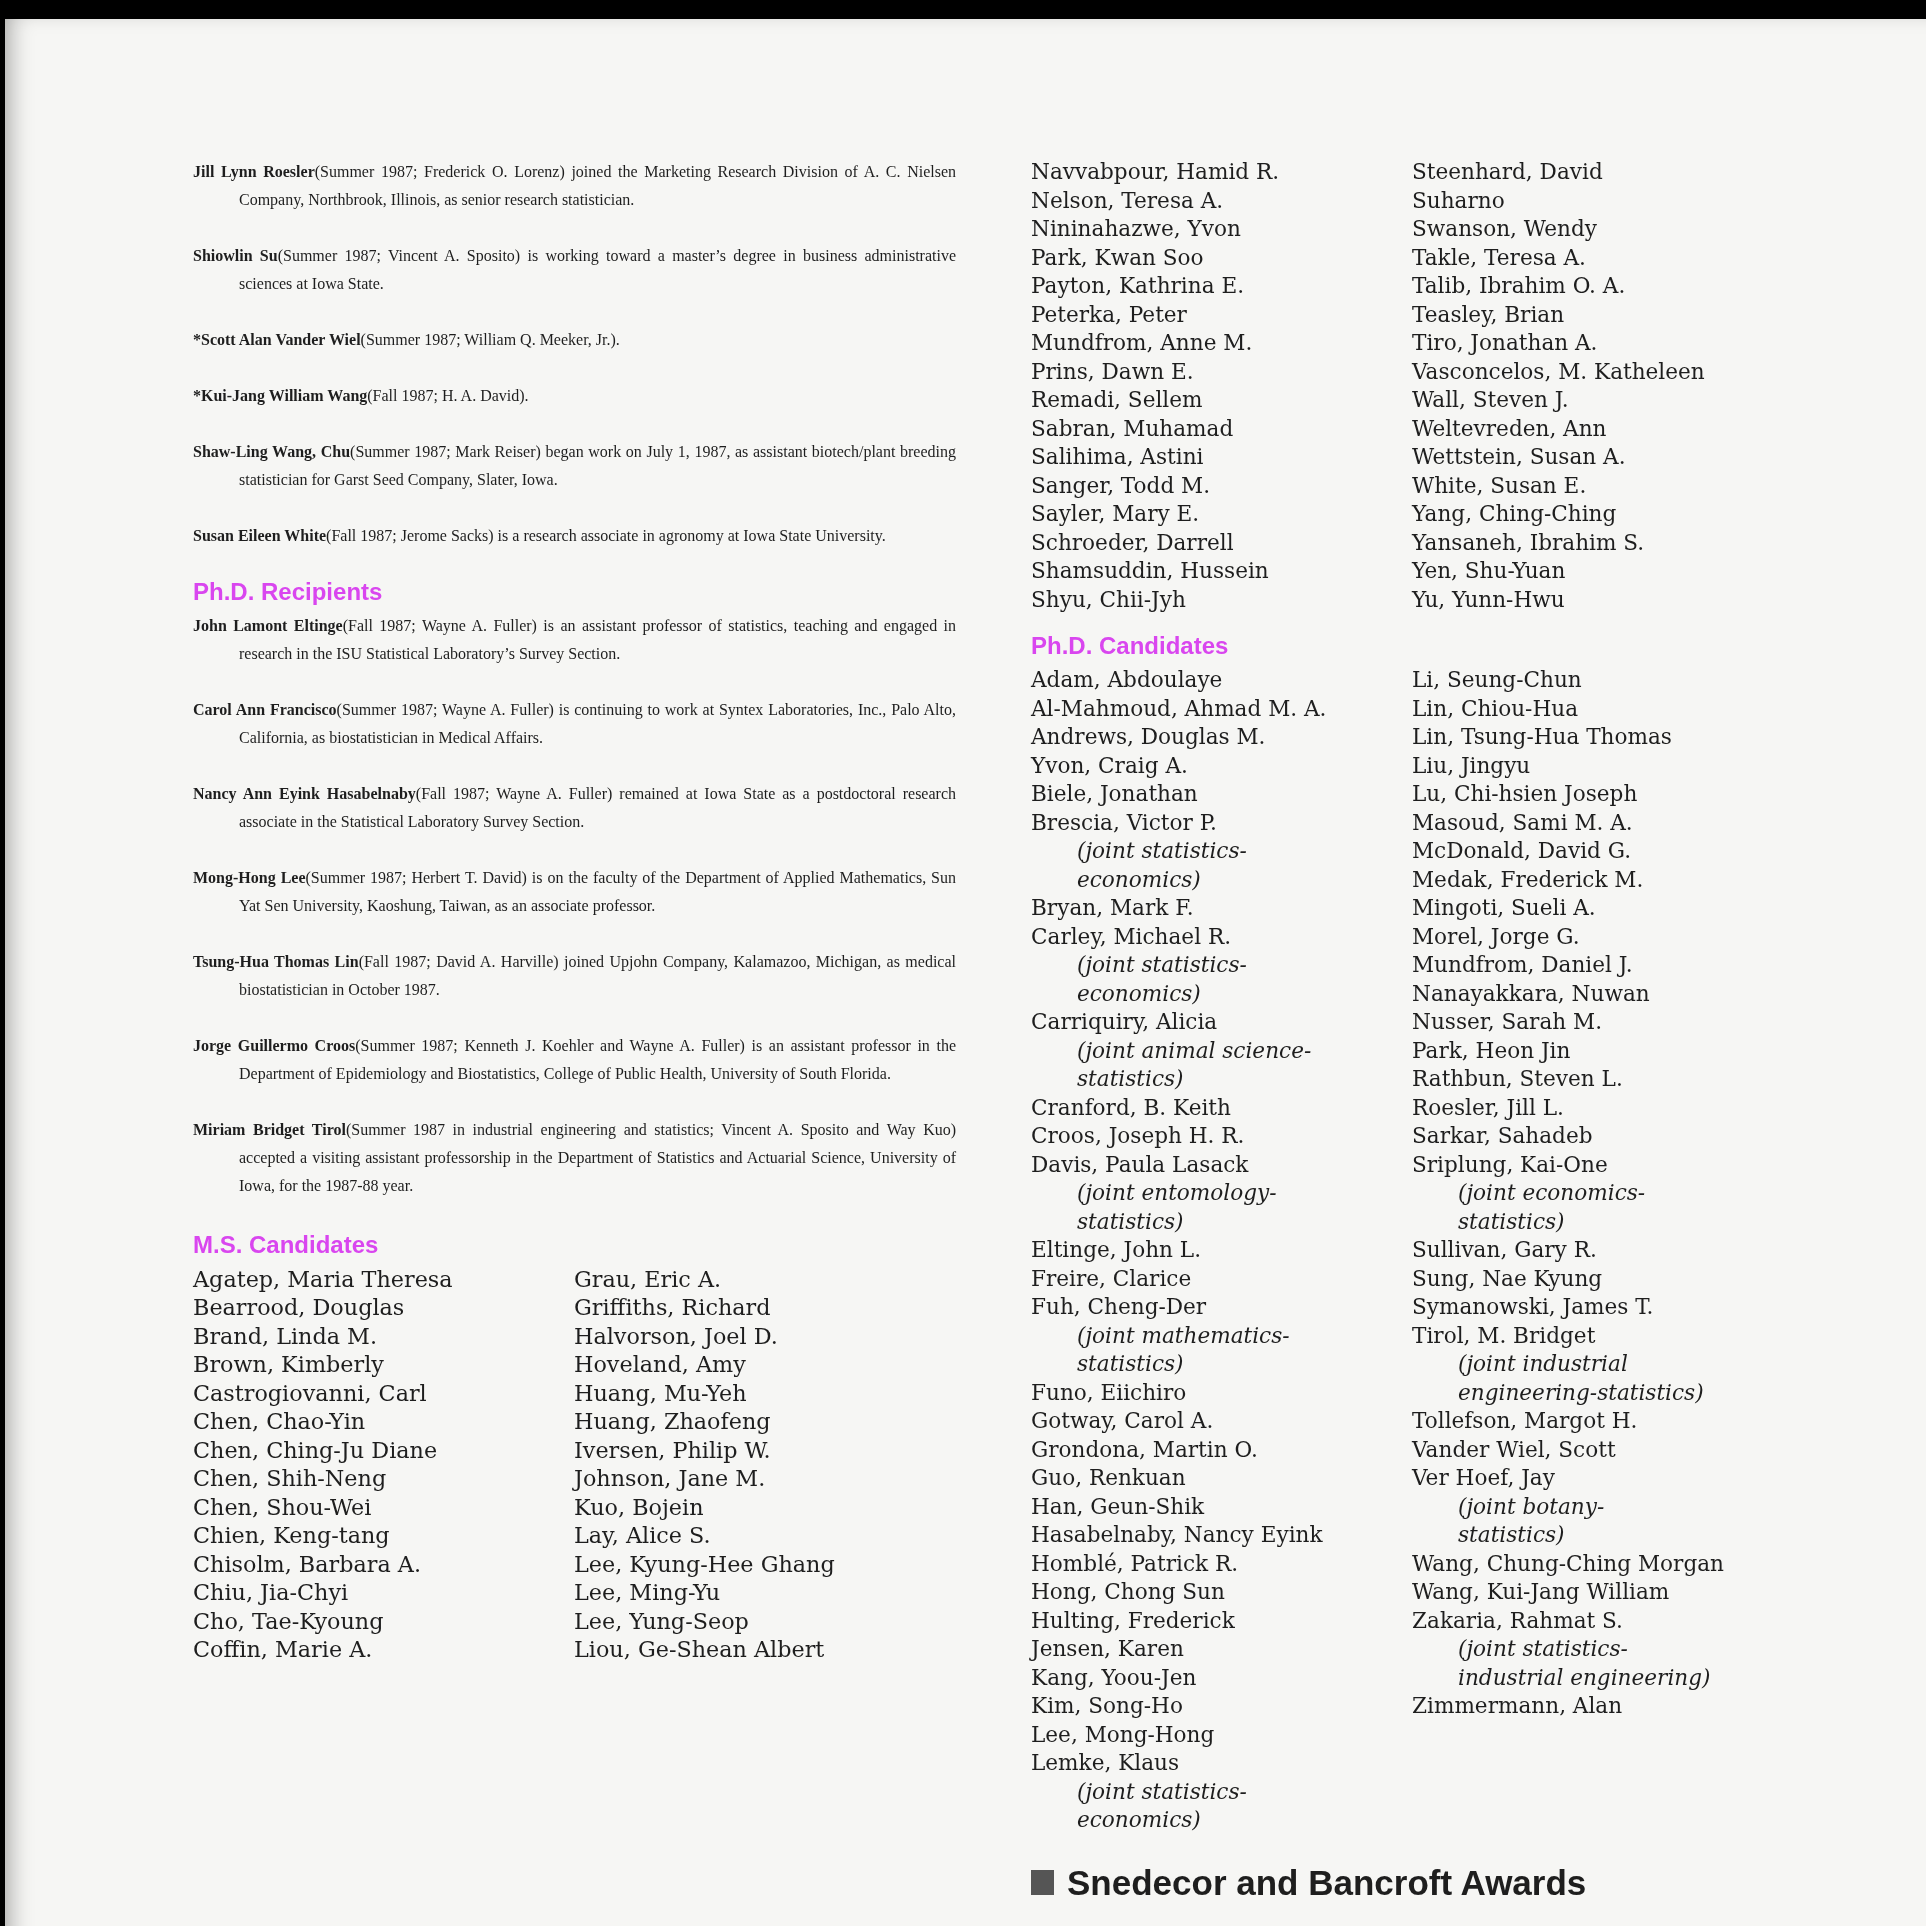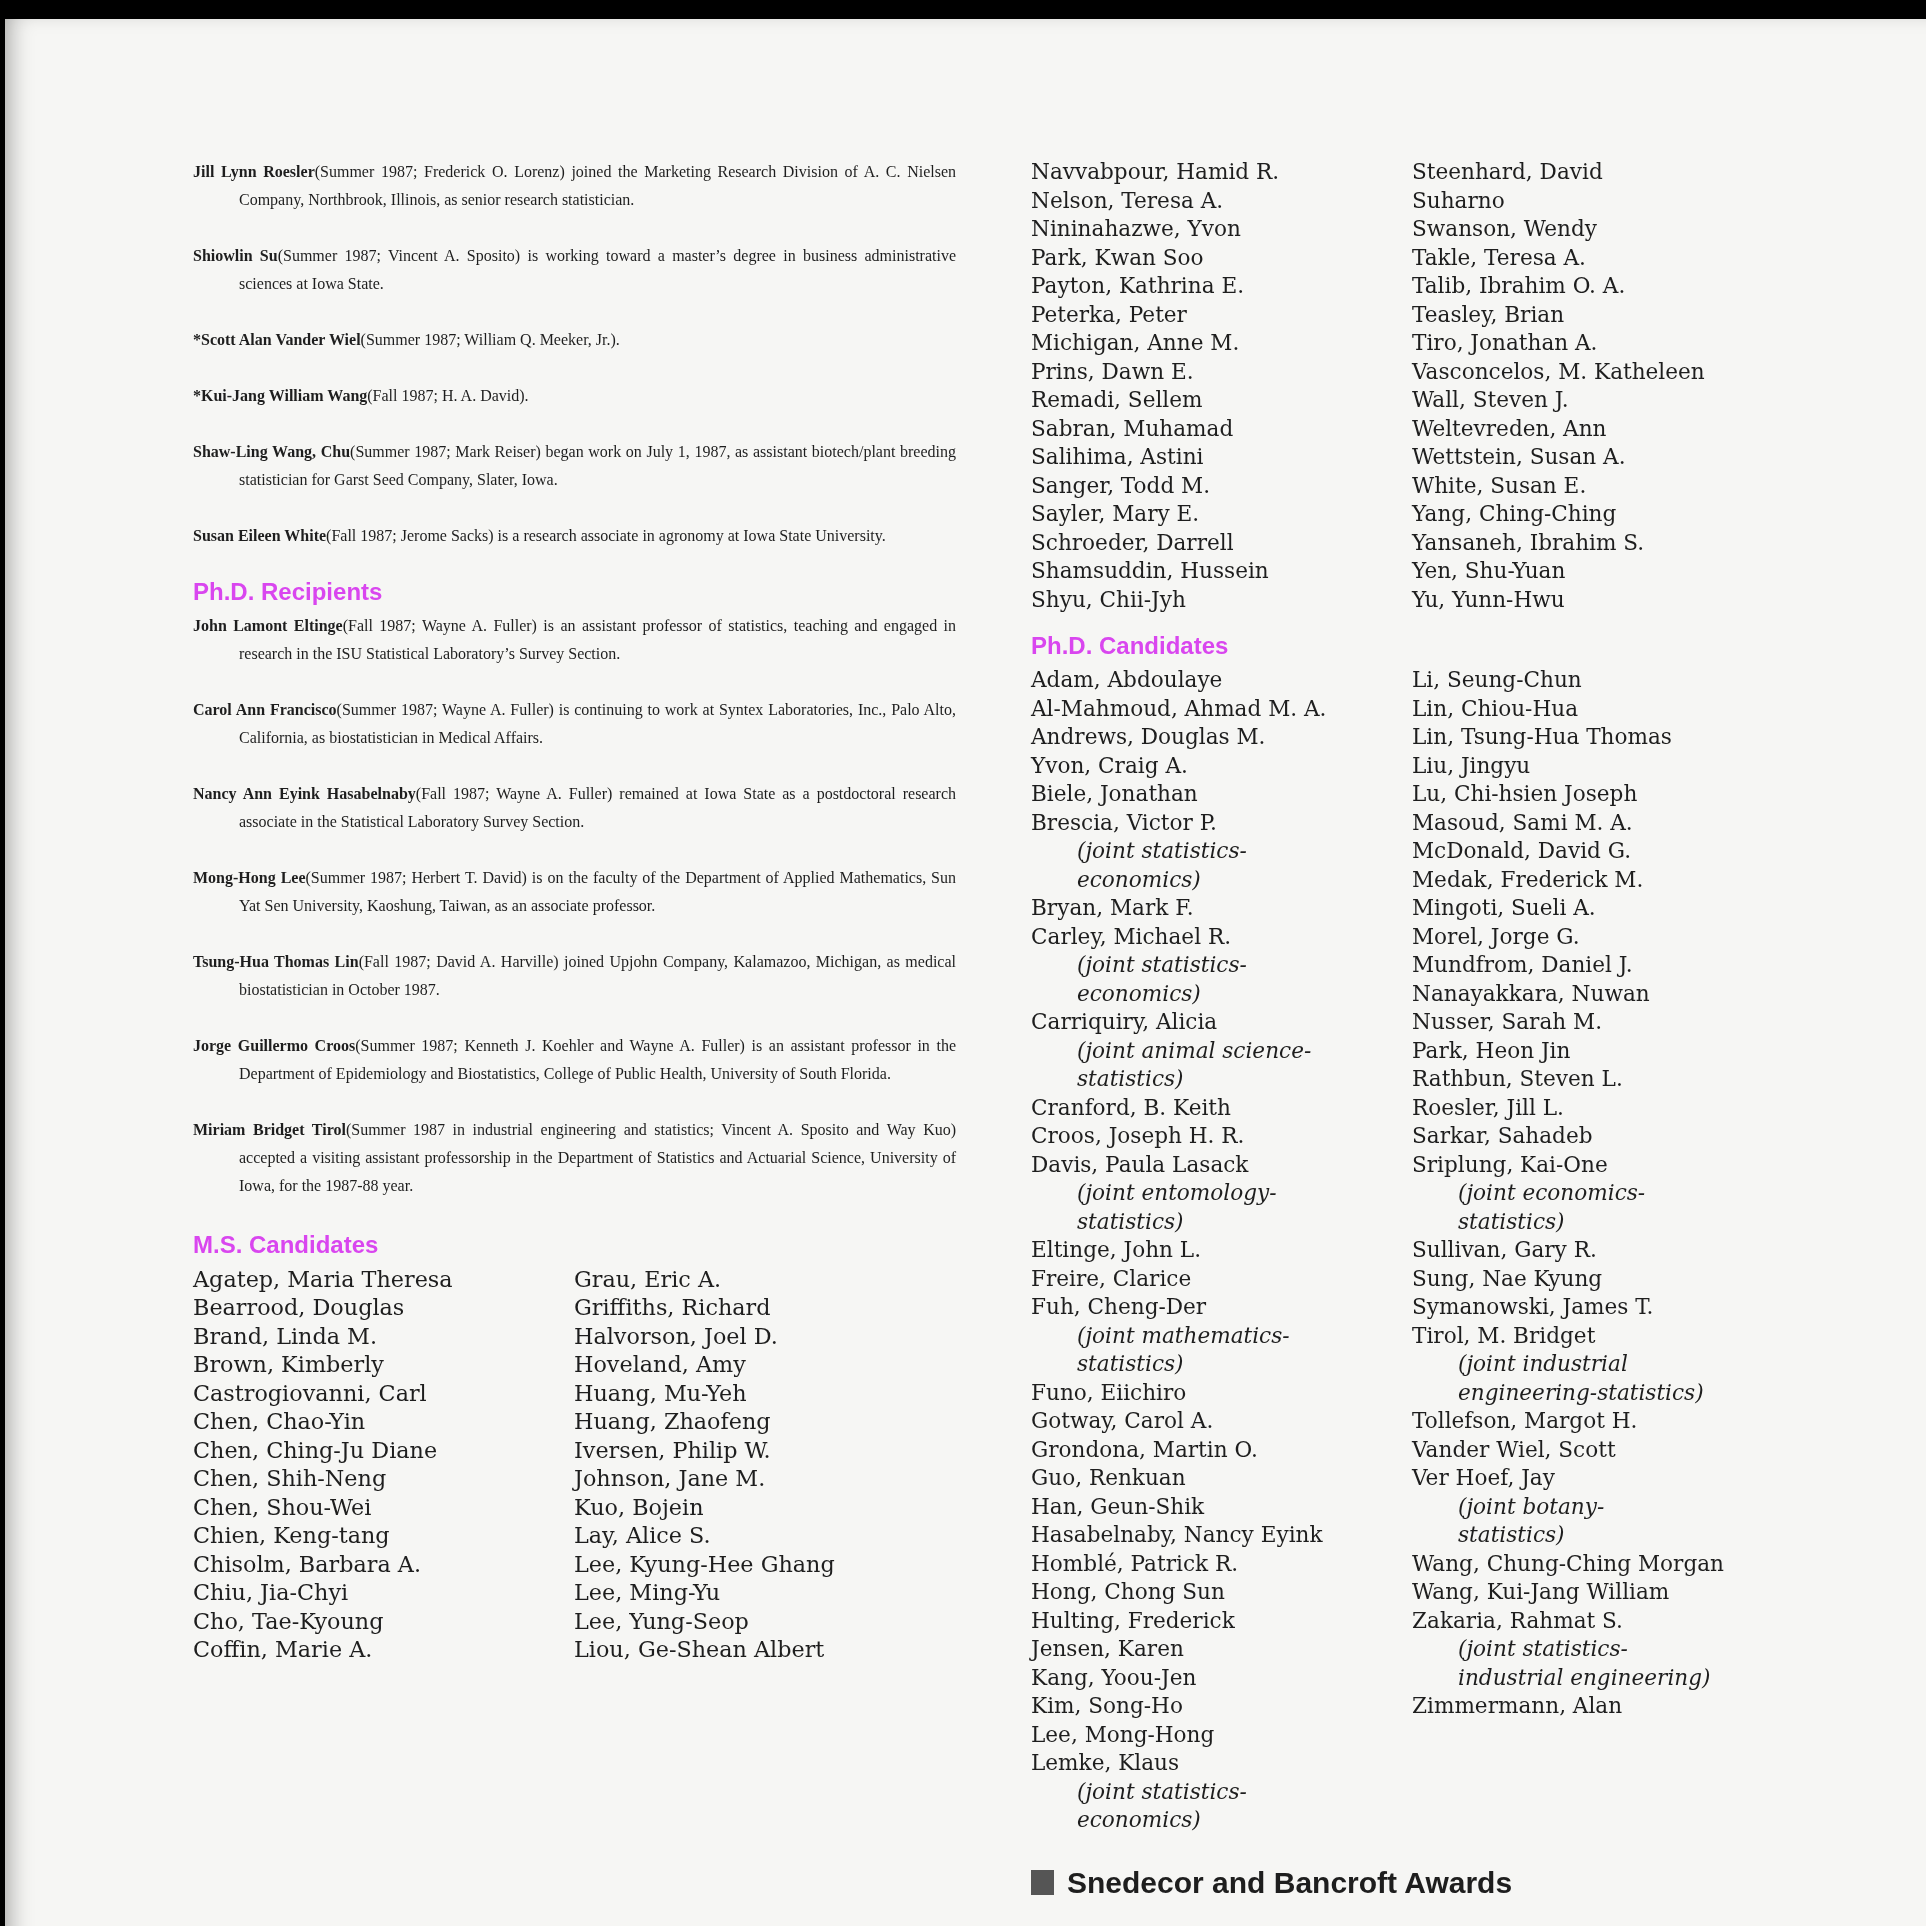--- a/index.html
+++ b/index.html
@@ -38,21 +38,21 @@
   .namecol { width: 381px; }
   .namecol .nm {
     font-family: "DejaVu Serif", serif;
     font-size: 22.3px; line-height: 28.5px; white-space: nowrap;
   }
   .namecol .nm.note { padding-left: 46px; font-style: italic; }
   .namecol.narrow .nm { font-size: 21.6px; }
 
   .award-heading {
     font-family: "Liberation Sans", "DejaVu Sans", sans-serif;
-    font-weight: bold; font-size: 30px; line-height: 42px;
+    font-weight: bold; font-size: 35px; line-height: 42px;
     display: flex; align-items: center; margin: 27px 0 15.4px 0;
   }
   .award-heading .sq { width: 23px; height: 25.4px; background: #555; margin-right: 13px; }
   .para {
     font-size: 28.5px; line-height: 36px; text-align: justify;
     text-indent: 50px; margin: 0;
   }
 </style>
 </head>
 <body>
@@ -120,21 +120,21 @@
 
 <div class="col col-right">
   <div class="namecols">
     <div class="namecol narrow" id="ms-col3">
         <div class="nm">Navvabpour, Hamid R.</div>
         <div class="nm">Nelson, Teresa A.</div>
         <div class="nm">Nininahazwe, Yvon</div>
         <div class="nm">Park, Kwan Soo</div>
         <div class="nm">Payton, Kathrina E.</div>
         <div class="nm">Peterka, Peter</div>
-        <div class="nm">Michigan, Anne M.</div>
+        <div class="nm">Mundfrom, Anne M.</div>
         <div class="nm">Prins, Dawn E.</div>
         <div class="nm">Remadi, Sellem</div>
         <div class="nm">Sabran, Muhamad</div>
         <div class="nm">Salihima, Astini</div>
         <div class="nm">Sanger, Todd M.</div>
         <div class="nm">Sayler, Mary E.</div>
         <div class="nm">Schroeder, Darrell</div>
         <div class="nm">Shamsuddin, Hussein</div>
         <div class="nm">Shyu, Chii-Jyh</div>
       </div>

